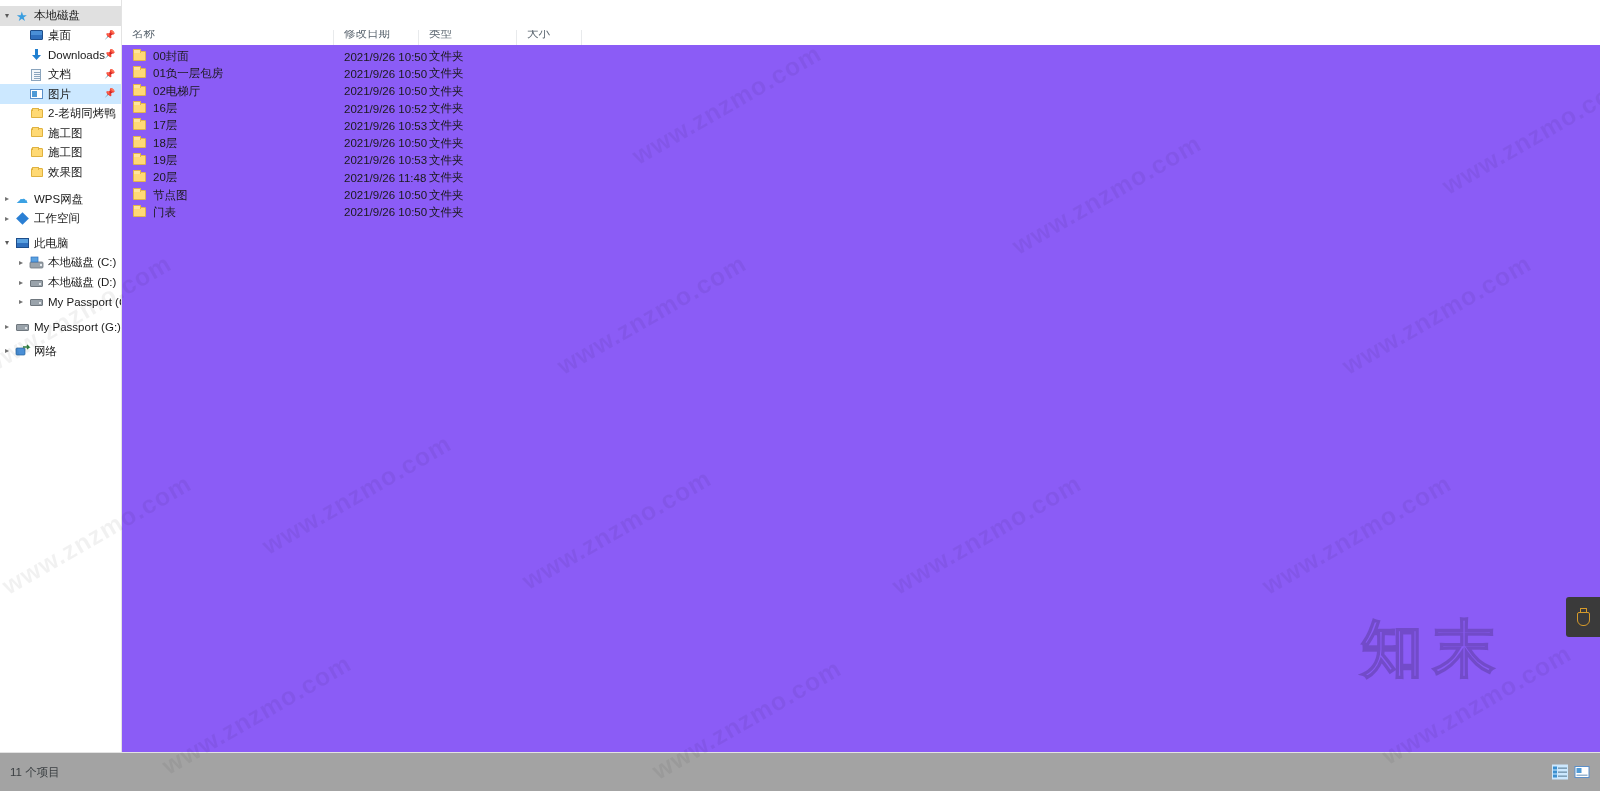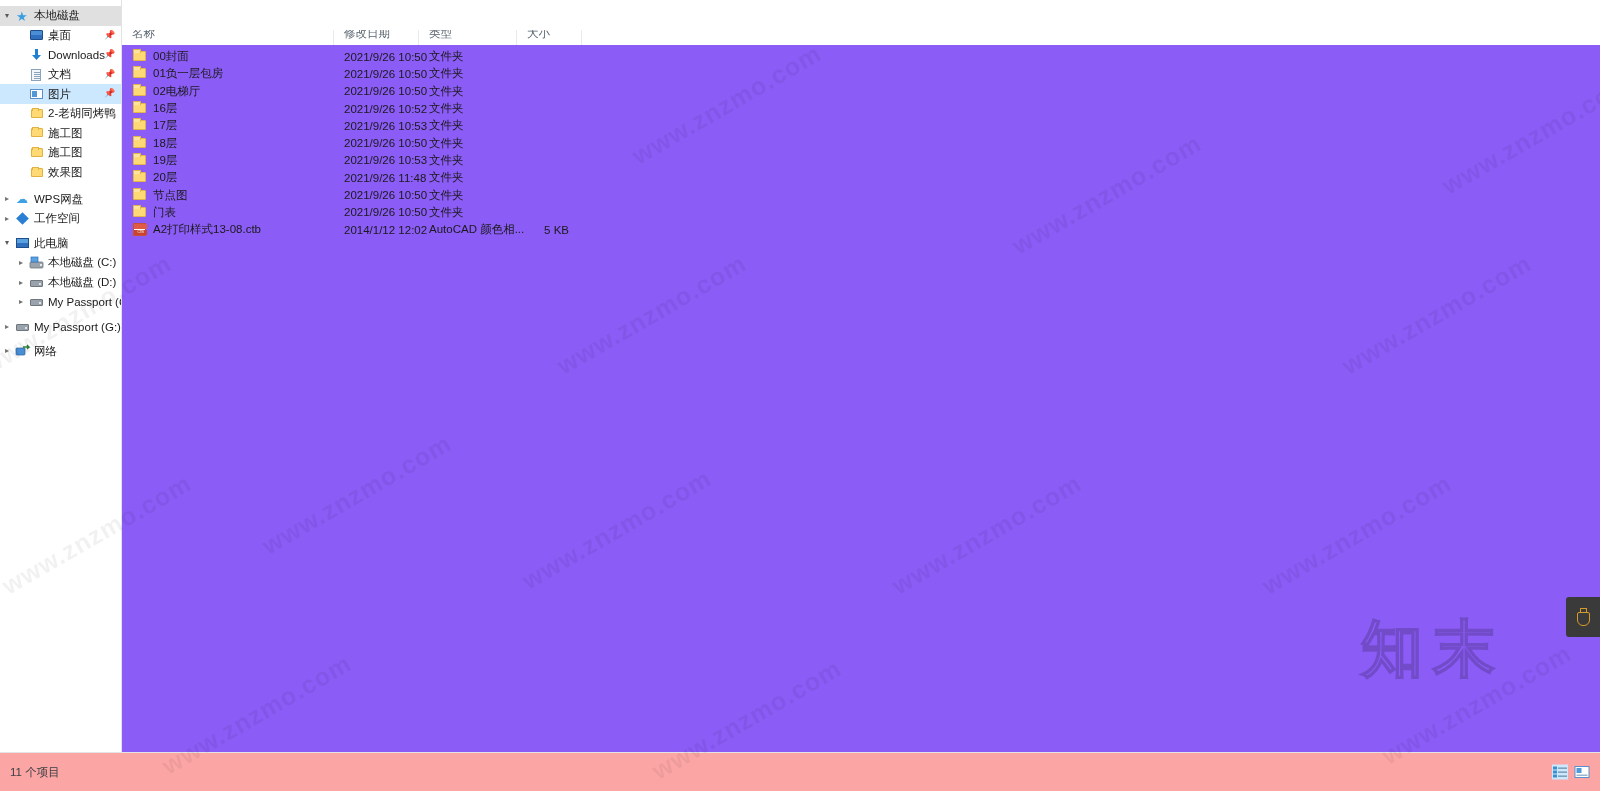--- a/index.html
+++ b/index.html
@@ -142,21 +142,21 @@
   .f-folder:before { content:''; position:absolute; left:-1px; top:-3px; width:6px; height:3px; background:#ffe49b; border:1px solid #e2b44a; border-bottom:0; border-radius:1px 1px 0 0; }
   .f-ctb { position:absolute; left:1px; top:1px; width:13px; height:13px; background:#ffffff; border:1px solid #c94f3d; }
   .f-ctb:before { content:''; position:absolute; left:0; top:0; width:13px; height:5px; background:#e05a44; }
   .f-ctb:after { content:'CTB'; position:absolute; left:0; bottom:0; width:13px; height:5px; background:#c9432d; color:#fff; font-size:3.4px; line-height:5px; text-align:center; letter-spacing:-0.2px; }
 
   
   .status-bar {
     position: relative;
     height: 39px;
     border-top: 1px solid #e3e3e3;
-    background: #fca5a5;
+    background: #a3a3a3;
     display: flex;
     align-items: center;
     flex: 0 0 39px;
   }
   .status-text {
     font-size: 11.5px;
     color: #3c4043;
     padding-left: 10px;
   }
   .view-btns {
@@ -512,31 +512,20 @@
             <span class="f-ico">
                 <span class="f-folder"></span>
               </span>
             <span>门表</span>
           </div>
           <div class="cell-date">2021/9/26 10:50</div>
           <div class="cell-type">文件夹</div>
           <div class="cell-size"></div>
         </div>
 
-        <div class="file-row">
-          <div class="cell-name">
-            <span class="f-ico">
-                <span class="f-ctb"></span>
-              </span>
-            <span>A2打印样式13-08.ctb</span>
-          </div>
-          <div class="cell-date">2014/1/12 12:02</div>
-          <div class="cell-type">AutoCAD 颜色相...</div>
-          <div class="cell-size">5 KB</div>
-        </div>
 
       </div>
     </div>
   </div>
 
   <div class="status-bar">
     <span class="status-text">11 个项目</span>
     <div class="view-btns">
       <span class="vbtn active">
         <svg width="16" height="15" viewBox="0 0 16 15">

